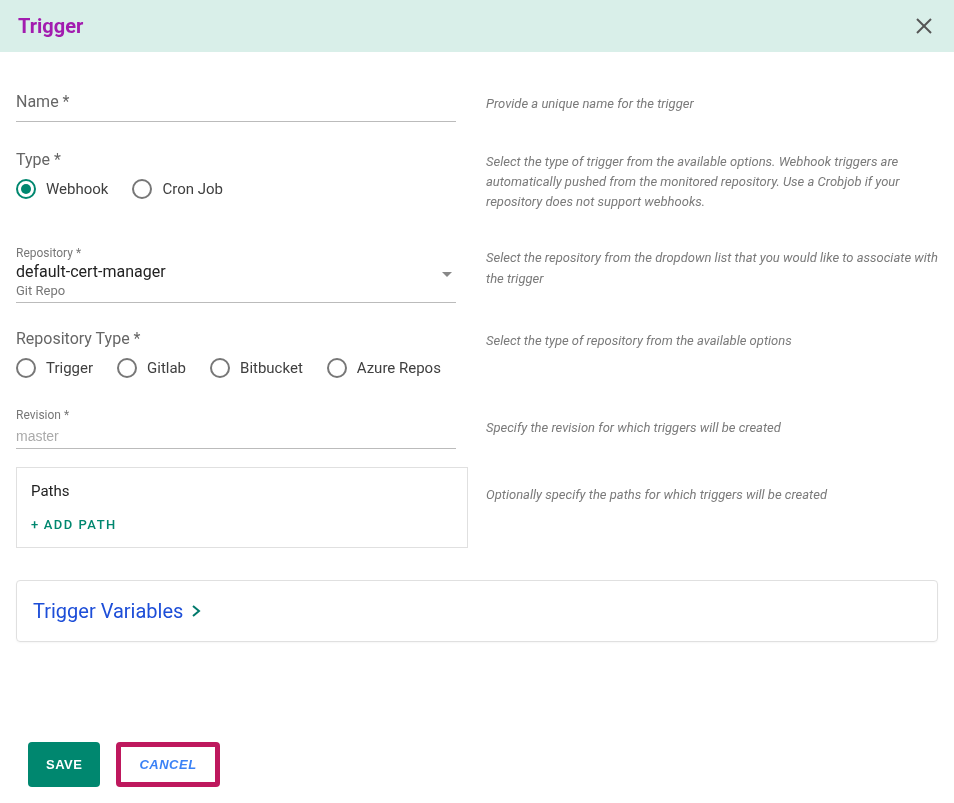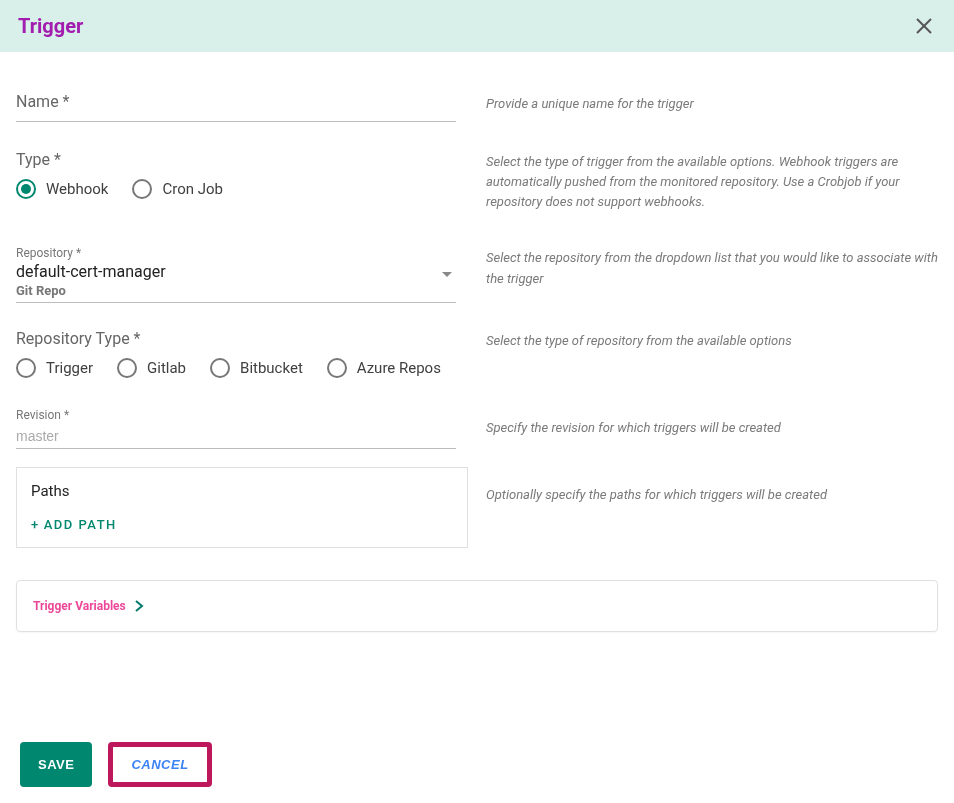--- a/index.html
+++ b/index.html
@@ -124,21 +124,20 @@
     padding-bottom: 4px;
   }
   .select-value {
     font-size: 16px;
     color: #222;
   }
   .select-sub {
     font-size: 13px;
     color: #777;
     margin-top: 2px;
-    font-weight: bold;
   }
   .dropdown-arrow {
     position: absolute;
     right: 4px;
     top: 10px;
     width: 0;
     height: 0;
     border-left: 5px solid transparent;
     border-right: 5px solid transparent;
     border-top: 5px solid #888;
@@ -169,33 +168,33 @@
     border-radius: 4px;
     padding: 18px 16px;
     margin: 32px 0 0 0;
     display: flex;
     align-items: center;
     gap: 8px;
     cursor: pointer;
     box-shadow: 0 1px 2px rgba(0,0,0,0.04);
   }
   .trigger-vars-label {
-    color: #ec4899;
-    font-size: 12px;
-    font-weight: 700;
+    color: #1d4ed8;
+    font-size: 20px;
+    font-weight: 400;
   }
   .chevron {
     color: #00796b;
     display: inline-flex;
     align-items: center;
   }
   .footer {
     position: absolute;
     bottom: 16px;
-    left: 20px;
+    left: 28px;
     display: flex;
     gap: 16px;
   }
   .btn {
     border-radius: 4px;
     font-size: 13px;
     font-weight: 600;
     letter-spacing: 0.5px;
     padding: 10px 18px;
     cursor: pointer;

